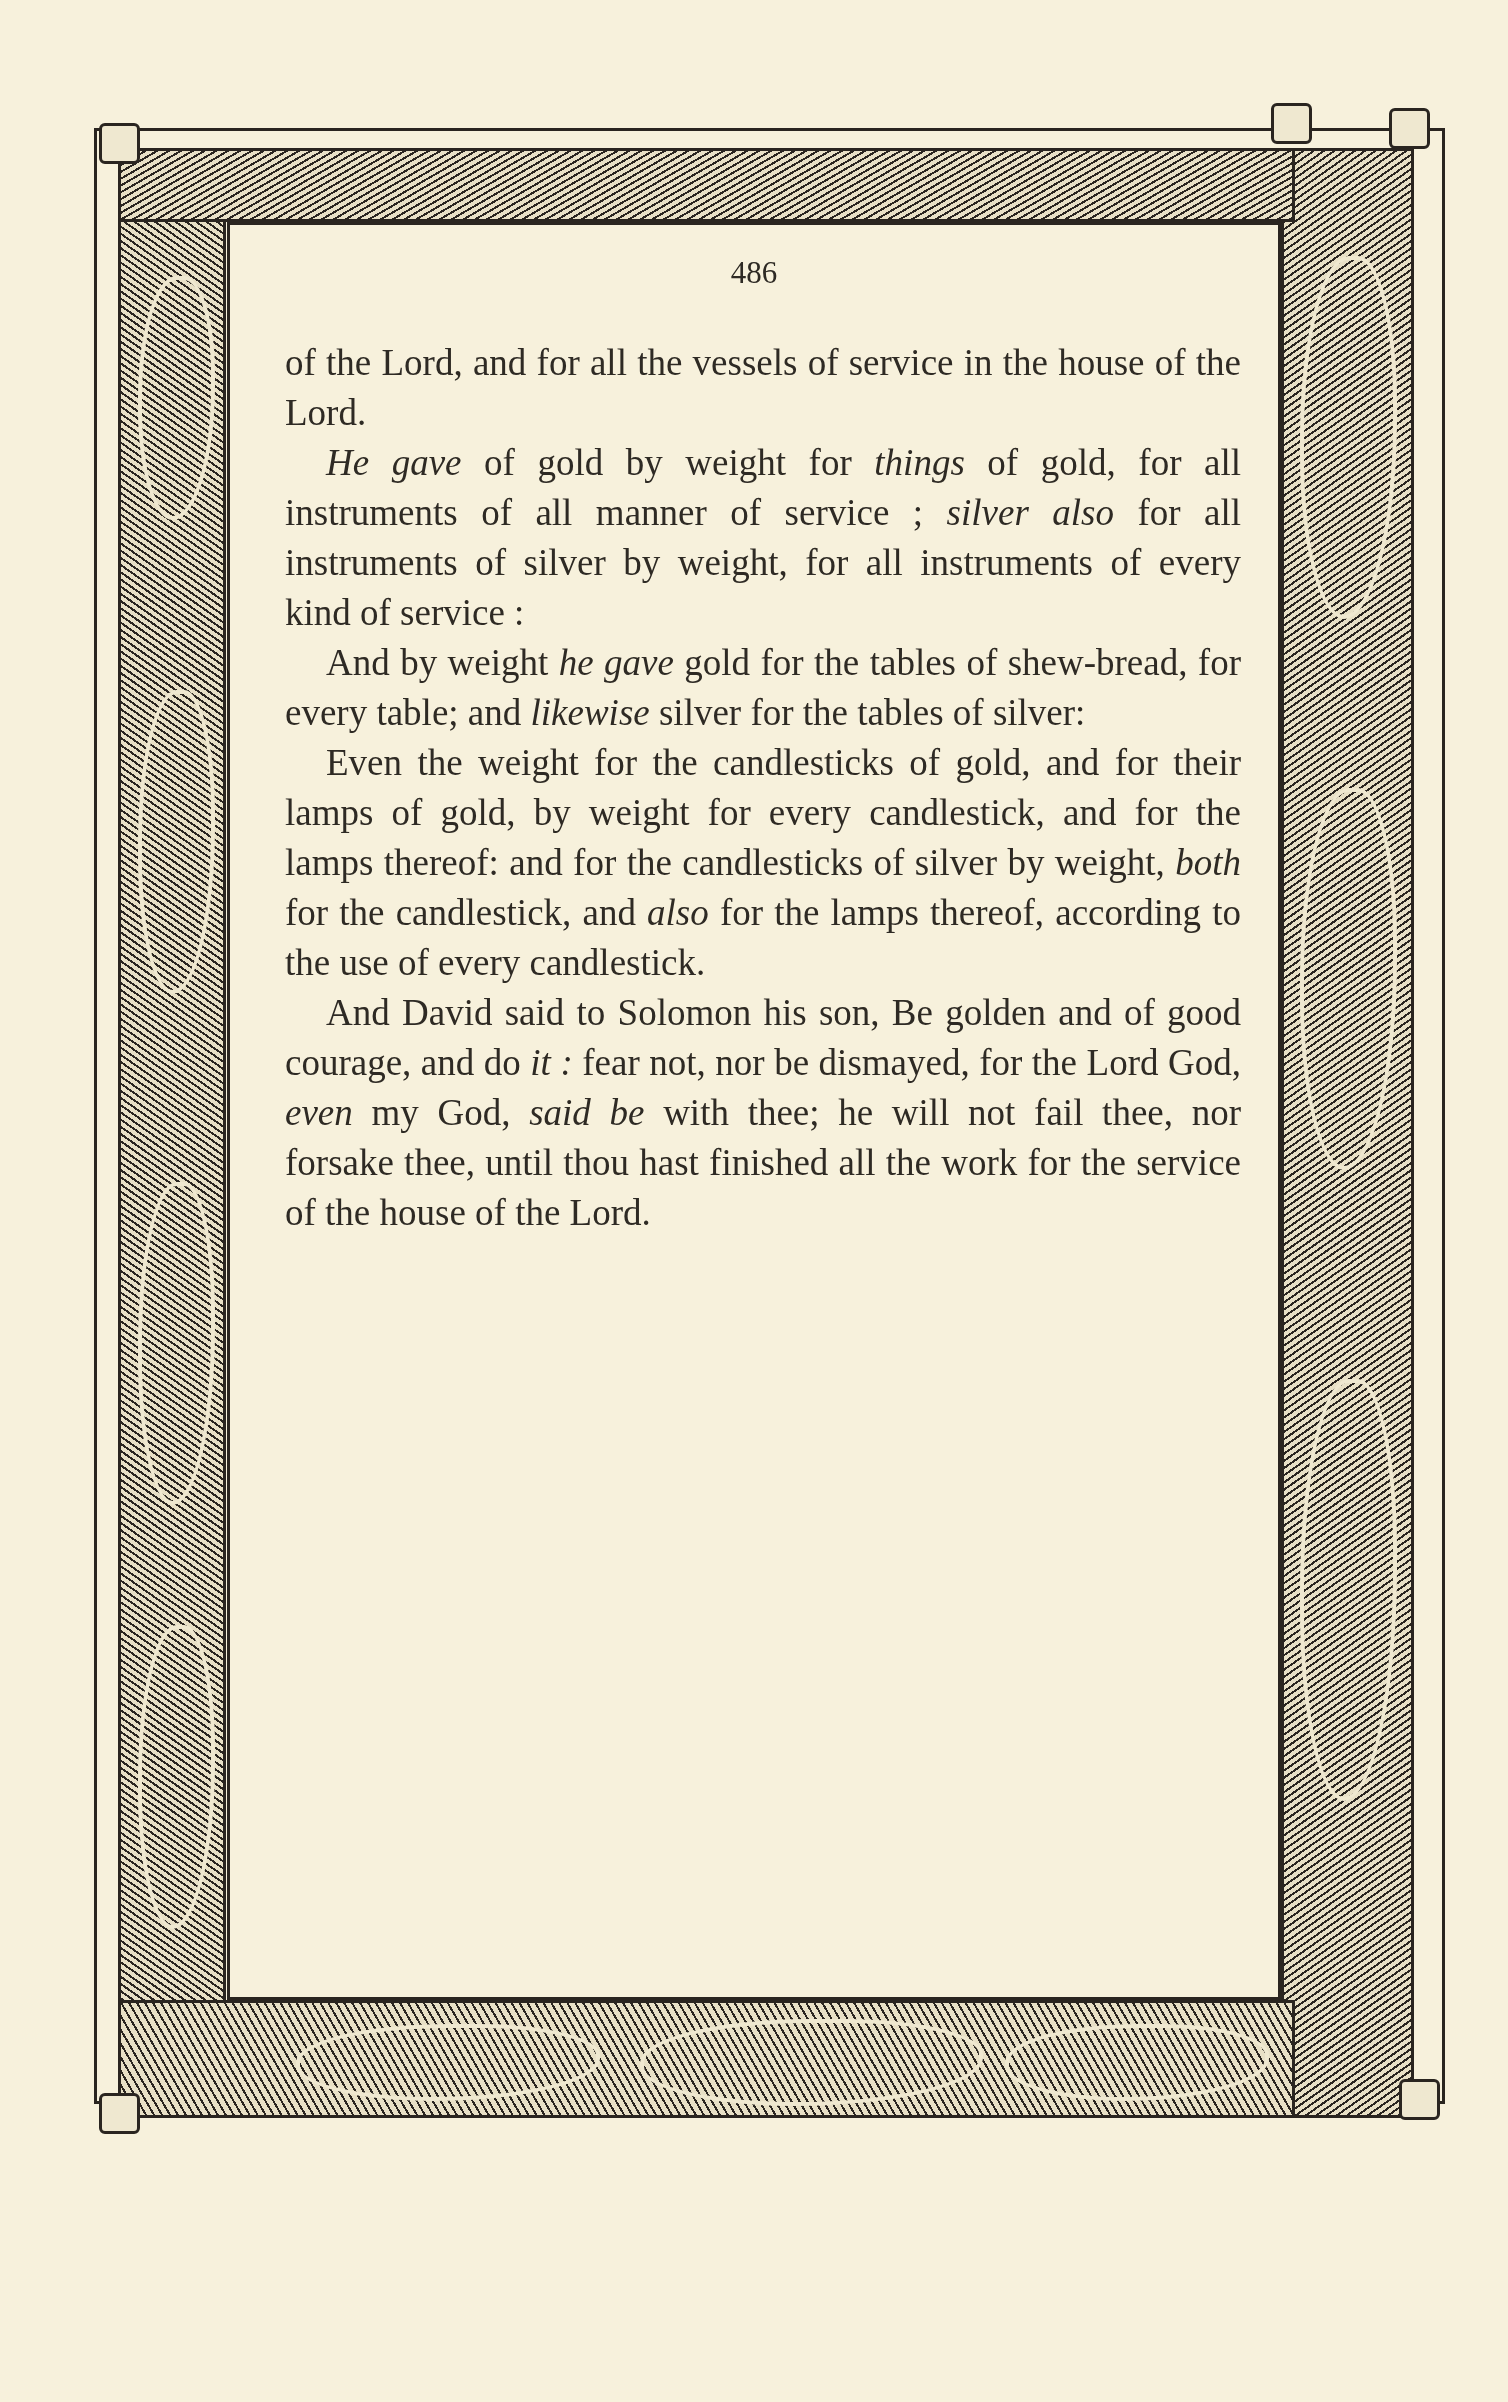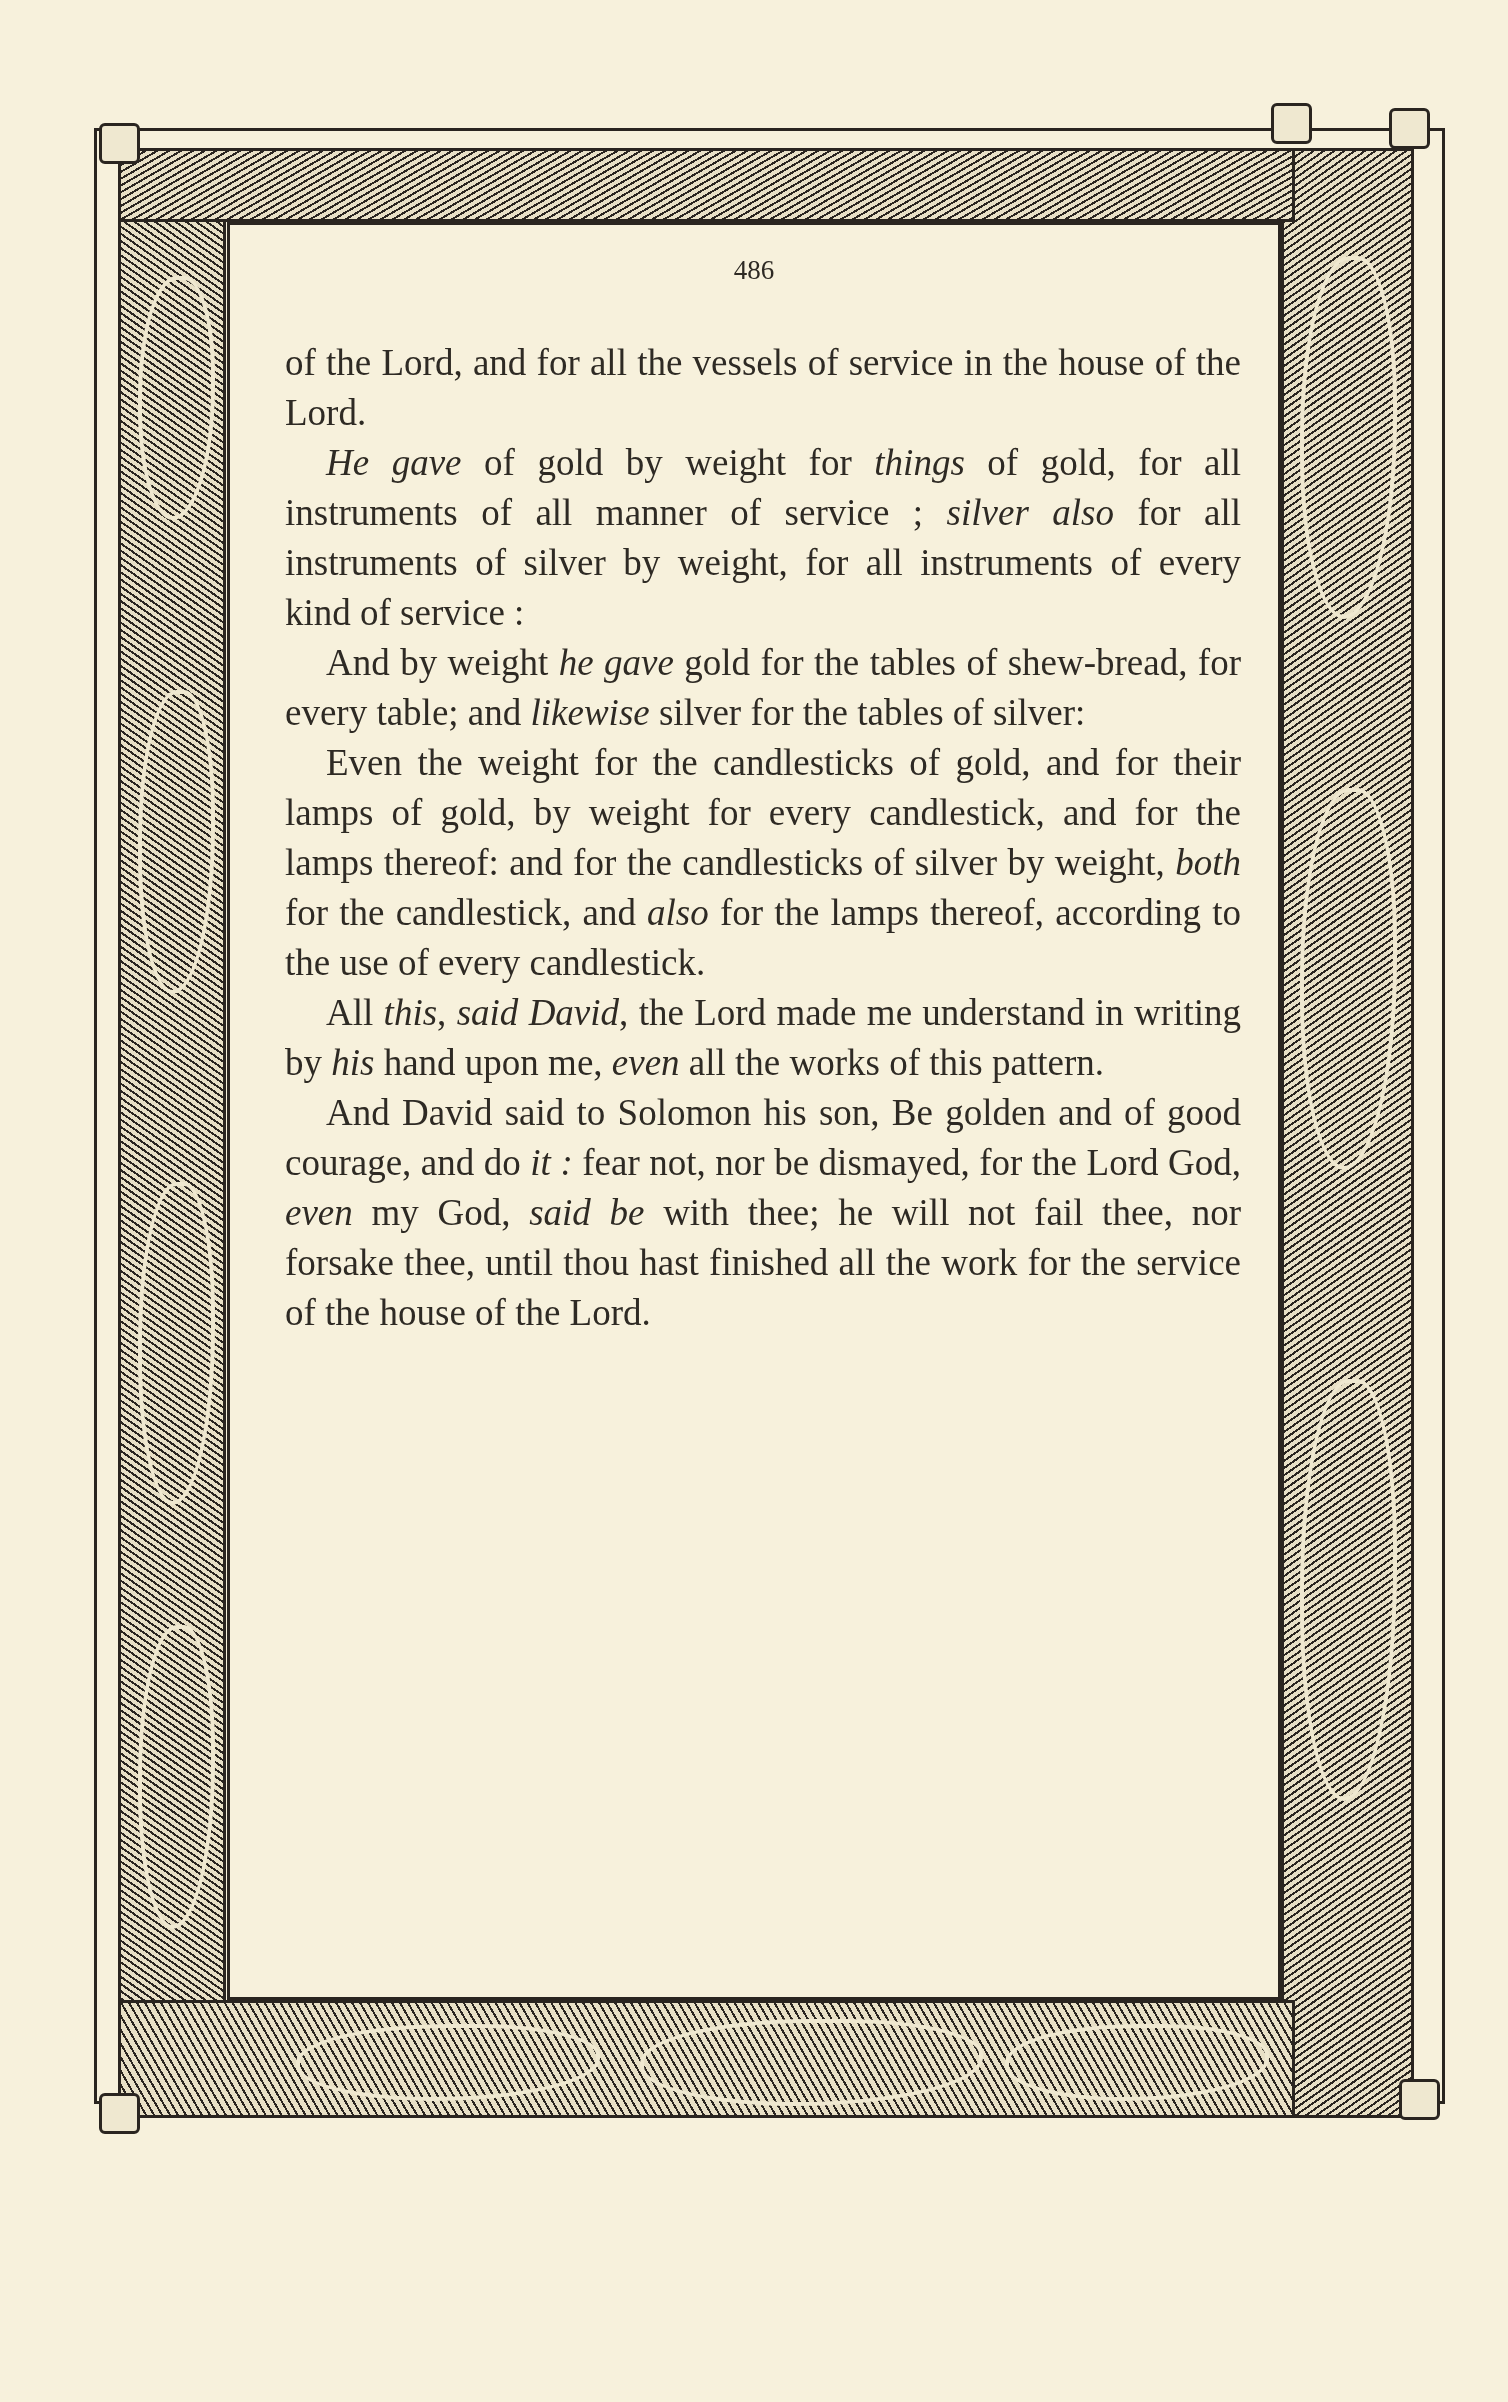--- a/index.html
+++ b/index.html
@@ -44,21 +44,21 @@
       position: absolute;
       left: 227px; top: 222px;
       width: 1054px; height: 1778px;
       background: #f7f1dc;
       border: 3px solid #2a2520;
       box-sizing: border-box;
     }
     .page-number {
       position: absolute; left: 0; width: 100%;
       top: 29.6px; text-align: center;
-      font-size: 27px;
+      font-size: 31px;
     }
     .text {
       position: absolute;
       left: 55px; top: 113px;
       width: 956px;
       font-size: 37px;
       line-height: 50px;
       text-align: justify;
     }
     .text p { margin: 0; }
@@ -91,17 +91,16 @@
 <div class="corner" style="left:99px;top:2093px;"></div>
 <div class="corner" style="left:1399px;top:2079px;"></div>
 
 <div class="page">
   <div class="page-number">486</div>
   <div class="text" id="body-text">
       <p class=""><span>of the Lord, and for all the vessels of service in the house of the Lord.</span></p>
       <p class="indent"><i>He gave</i><span> of gold by weight for </span><i>things</i><span> of gold, for all instruments of all manner of service ; </span><i>silver also</i><span> for all instruments of silver by weight, for all instruments of every kind of service :</span></p>
       <p class="indent"><span>And by weight </span><i>he gave</i><span> gold for the tables of shew-bread, for every table; and </span><i>likewise</i><span> silver for the tables of silver:</span></p>
       <p class="indent"><span>Even the weight for the candlesticks of gold, and for their lamps of gold, by weight for every candlestick, and for the lamps thereof: and for the candlesticks of silver by weight, </span><i>both</i><span> for the candlestick, and </span><i>also</i><span> for the lamps thereof, according to the use of every candlestick.</span></p>
-      <p class="indent"><span>All </span><i>this</i><span>, </span><i>said David</i><span>, the Lord made me understand in writing by </span><i>his</i><span> hand upon me, </span><i>even</i><span> all the works of this pattern.</span></p>
       <p class="indent"><span>And David said to Solomon his son, Be golden and of good courage, and do </span><i>it :</i><span> fear not, nor be dismayed, for the Lord God, </span><i>even</i><span> my God, </span><i>said be</i><span> with thee; he will not fail thee, nor forsake thee, until thou hast finished all the work for the service of the house of the Lord.</span></p>
     </div>
 </div>
 
 
 </body></html>

